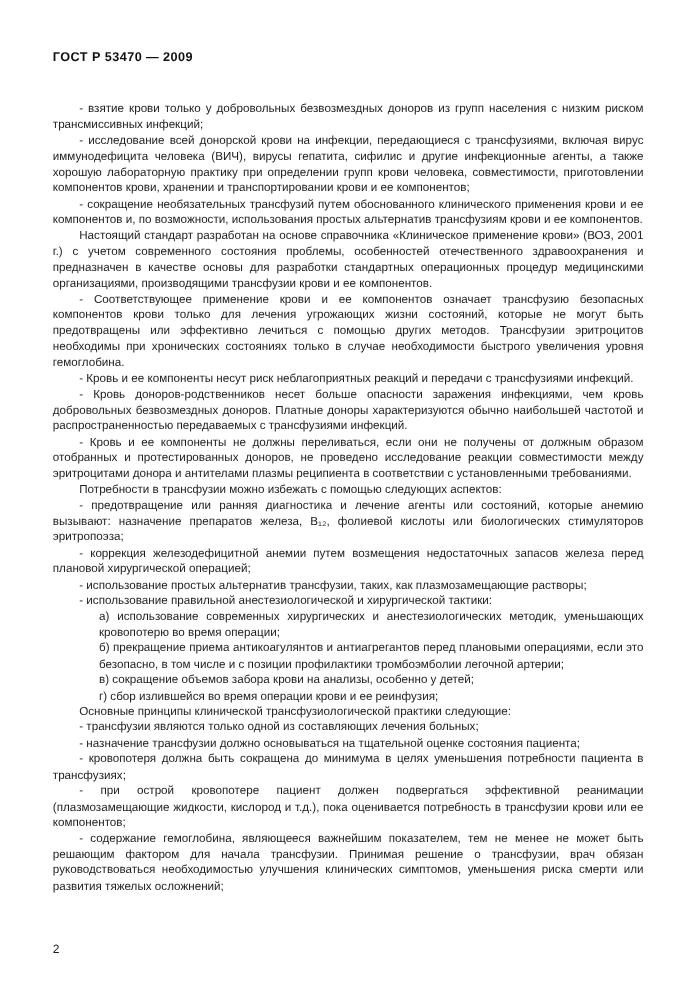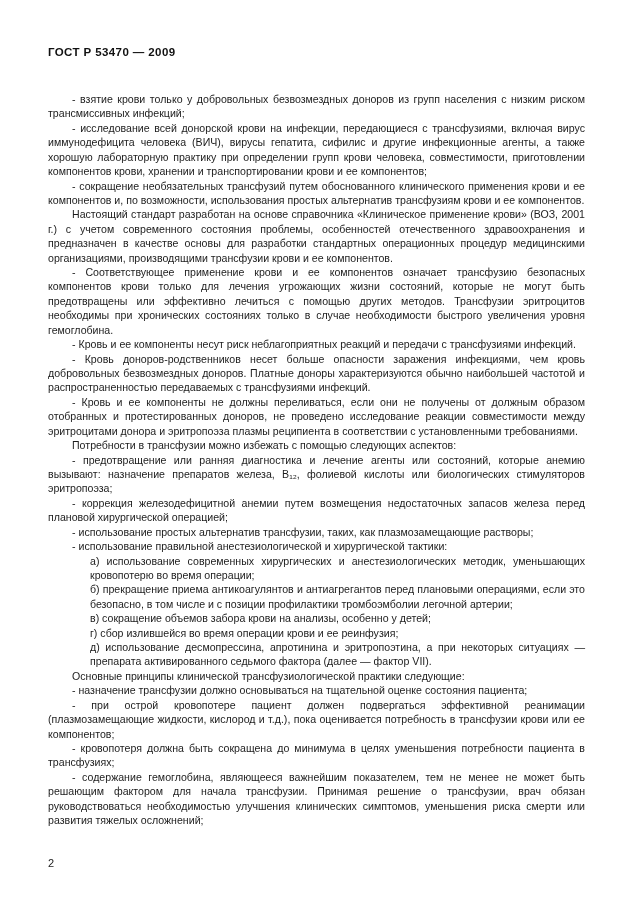--- a/index.html
+++ b/index.html
@@ -56,32 +56,32 @@
   <div class="doc-header">ГОСТ Р 53470 — 2009</div>
 
   <div class="doc-body">
       <p class="para">- взятие крови только у добровольных безвозмездных доноров из групп населения с низким риском трансмиссивных инфекций;</p>
       <p class="para">- исследование всей донорской крови на инфекции, передающиеся с трансфузиями, включая вирус иммунодефицита человека (ВИЧ), вирусы гепатита, сифилис и другие инфекционные агенты, а также хорошую лабораторную практику при определении групп крови человека, совместимости, приготовлении компонентов крови, хранении и транспортировании крови и ее компонентов;</p>
       <p class="para">- сокращение необязательных трансфузий путем обоснованного клинического применения крови и ее компонентов и, по возможности, использования простых альтернатив трансфузиям крови и ее компонентов.</p>
       <p class="para">Настоящий стандарт разработан на основе справочника «Клиническое применение крови» (ВОЗ, 2001 г.) с учетом современного состояния проблемы, особенностей отечественного здравоохранения и предназначен в качестве основы для разработки стандартных операционных процедур медицинскими организациями, производящими трансфузии крови и ее компонентов.</p>
       <p class="para">- Соответствующее применение крови и ее компонентов означает трансфузию безопасных компонентов крови только для лечения угрожающих жизни состояний, которые не могут быть предотвращены или эффективно лечиться с помощью других методов. Трансфузии эритроцитов необходимы при хронических состояниях только в случае необходимости быстрого увеличения уровня гемоглобина.</p>
       <p class="para">- Кровь и ее компоненты несут риск неблагоприятных реакций и передачи с трансфузиями инфекций.</p>
       <p class="para">- Кровь доноров-родственников несет больше опасности заражения инфекциями, чем кровь добровольных безвозмездных доноров. Платные доноры характеризуются обычно наибольшей частотой и распространенностью передаваемых с трансфузиями инфекций.</p>
-      <p class="para">- Кровь и ее компоненты не должны переливаться, если они не получены от должным образом отобранных и протестированных доноров, не проведено исследование реакции совместимости между эритроцитами донора и эритропоэза плазмы реципиента в соответствии с установленными требованиями.</p>
+      <p class="para">- Кровь и ее компоненты не должны переливаться, если они не получены от должным образом отобранных и протестированных доноров, не проведено исследование реакции совместимости между эритроцитами донора и антителами плазмы реципиента в соответствии с установленными требованиями.</p>
       <p class="para">Потребности в трансфузии можно избежать с помощью следующих аспектов:</p>
       <p class="para">- предотвращение или ранняя диагностика и лечение агенты или состояний, которые анемию вызывают: назначение препаратов железа, B₁₂, фолиевой кислоты или биологических стимуляторов эритропоэза;</p>
       <p class="para">- коррекция железодефицитной анемии путем возмещения недостаточных запасов железа перед плановой хирургической операцией;</p>
       <p class="para">- использование простых альтернатив трансфузии, таких, как плазмозамещающие растворы;</p>
       <p class="para">- использование правильной анестезиологической и хирургической тактики:</p>
       <p class="sub">а) использование современных хирургических и анестезиологических методик, уменьшающих кровопотерю во время операции;</p>
       <p class="sub">б) прекращение приема антикоагулянтов и антиагрегантов перед плановыми операциями, если это безопасно, в том числе и с позиции профилактики тромбоэмболии легочной артерии;</p>
       <p class="sub">в) сокращение объемов забора крови на анализы, особенно у детей;</p>
       <p class="sub">г) сбор излившейся во время операции крови и ее реинфузия;</p>
-      <p class="sub">д) использование десмопрессина, апротинина и эритропоэтина, а при некоторых ситуациях — препарата активированного седьмого фактора (далее — фактор VII).</p>
       <p class="para">Основные принципы клинической трансфузиологической практики следующие:</p>
+      <p class="para">- трансфузии являются только одной из составляющих лечения больных;</p>
       <p class="para">- назначение трансфузии должно основываться на тщательной оценке состояния пациента;</p>
+      <p class="para">- кровопотеря должна быть сокращена до минимума в целях уменьшения потребности пациента в трансфузиях;</p>
       <p class="para">- при острой кровопотере пациент должен подвергаться эффективной реанимации (плазмозамещающие жидкости, кислород и т.д.), пока оценивается потребность в трансфузии крови или ее компонентов;</p>
-      <p class="para">- кровопотеря должна быть сокращена до минимума в целях уменьшения потребности пациента в трансфузиях;</p>
       <p class="para">- содержание гемоглобина, являющееся важнейшим показателем, тем не менее не может быть решающим фактором для начала трансфузии. Принимая решение о трансфузии, врач обязан руководствоваться необходимостью улучшения клинических симптомов, уменьшения риска смерти или развития тяжелых осложнений;</p>
     </div>
 
   <div class="page-number">2</div>
 </div>
 
 </body></html>

